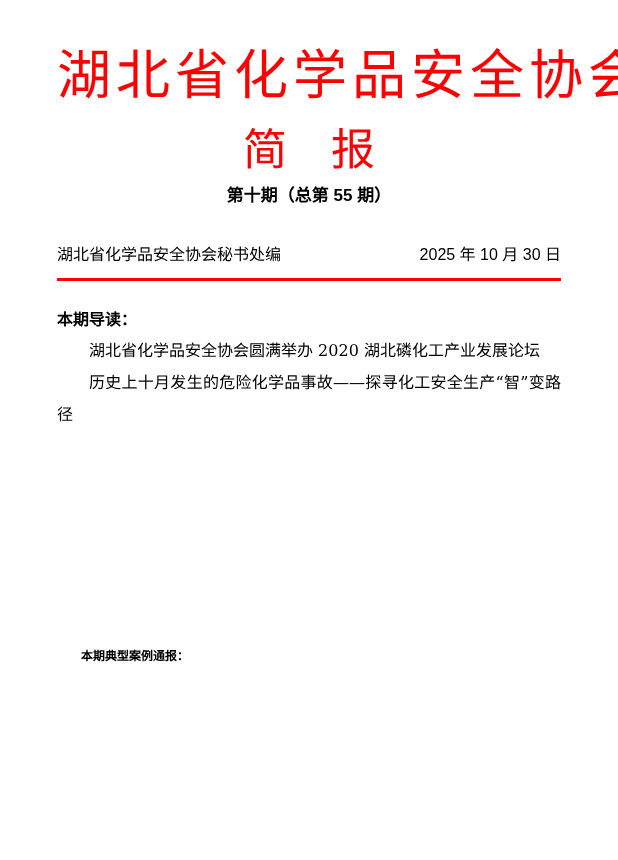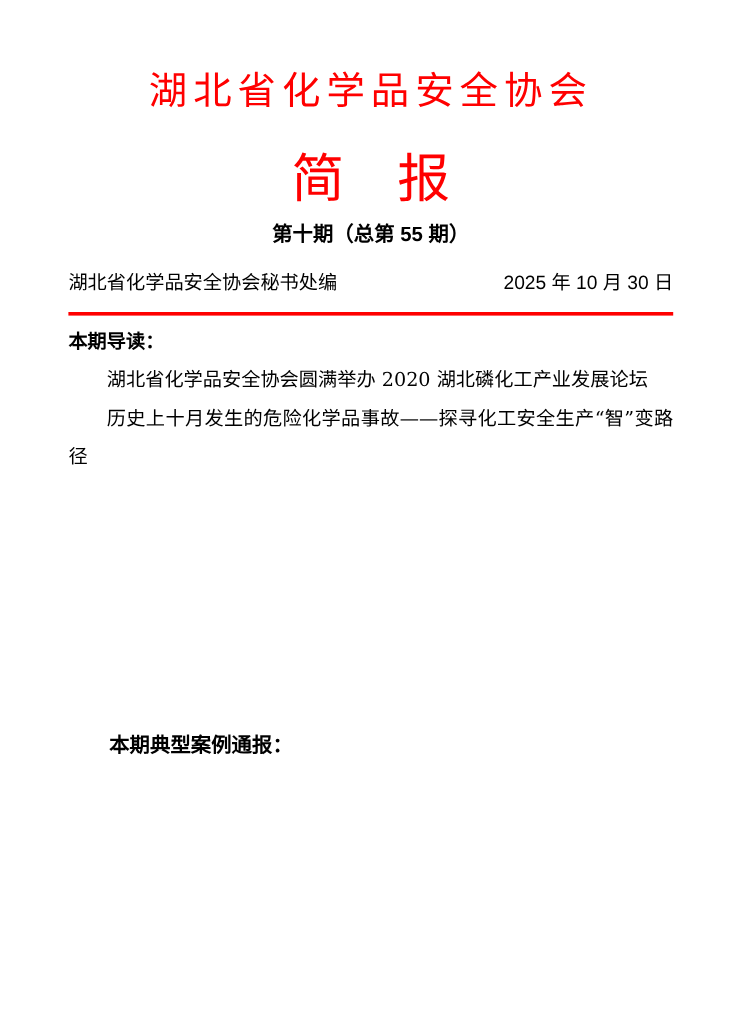--- a/index.html
+++ b/index.html
@@ -15,21 +15,21 @@
   .page {
     width: 618px;
     height: 860px;
     padding: 50px 57px 0 57px;
     background: #ffffff;
   }
   
   .org-title {
     font-family: "Liberation Serif", "DejaVu Serif", serif;
     font-weight: 400;
-    font-size: 32px;
+    font-size: 54px;
     line-height: 52px;
     letter-spacing: 5px;
     text-align: center;
     color: var(--accent);
     white-space: nowrap;
   }
   .bulletin-title {
     width: 132px;
     margin: 24px auto 0 auto;
     font-family: "DejaVu Serif", "Liberation Serif", serif;
@@ -44,56 +44,56 @@
   .issue-line {
     margin-top: 10px;
     font-family: "Liberation Sans", "DejaVu Sans", sans-serif;
     font-weight: 700;
     font-size: 17px;
     line-height: 24px;
     text-align: center;
   }
   
   .meta-row {
-    margin-top: 17px;
+    margin-top: 36px;
     display: flex;
     justify-content: space-between;
     align-items: baseline;
     font-size: 16px;
     line-height: 22px;
   }
   .meta-row .editor { font-family: "DejaVu Serif", "Liberation Serif", serif; }
   .meta-row .date   { font-family: Liberation Sans, sans-serif; }
   .rule {
     margin-top: 12px;
     height: 3px;
     background: var(--accent);
   }
   
   .digest-heading {
-    margin-top: 8px;
+    margin-top: 24px;
     font-family: "Liberation Sans", "DejaVu Sans", sans-serif;
     font-weight: 700;
     font-size: 16px;
     line-height: 30px;
   }
   .digest-item {
     font-family: "DejaVu Serif", "Liberation Serif", serif;
     font-size: 16px;
     line-height: 32px;
     text-indent: 2em;
     text-align: justify;
   }
   
   .cases-heading {
     margin-top: 210px;
     padding-left: 2em;
     font-family: "Liberation Sans", "DejaVu Sans", sans-serif;
     font-weight: 700;
-    font-size: 17px;
+    font-size: 12px;
     line-height: 30px;
   }
   .cases-item {
     margin-top: 4px;
     padding-left: 2em;
     font-family: "DejaVu Serif", "Liberation Serif", serif;
     font-size: 16px;
     line-height: 32px;
   }
 </style>

